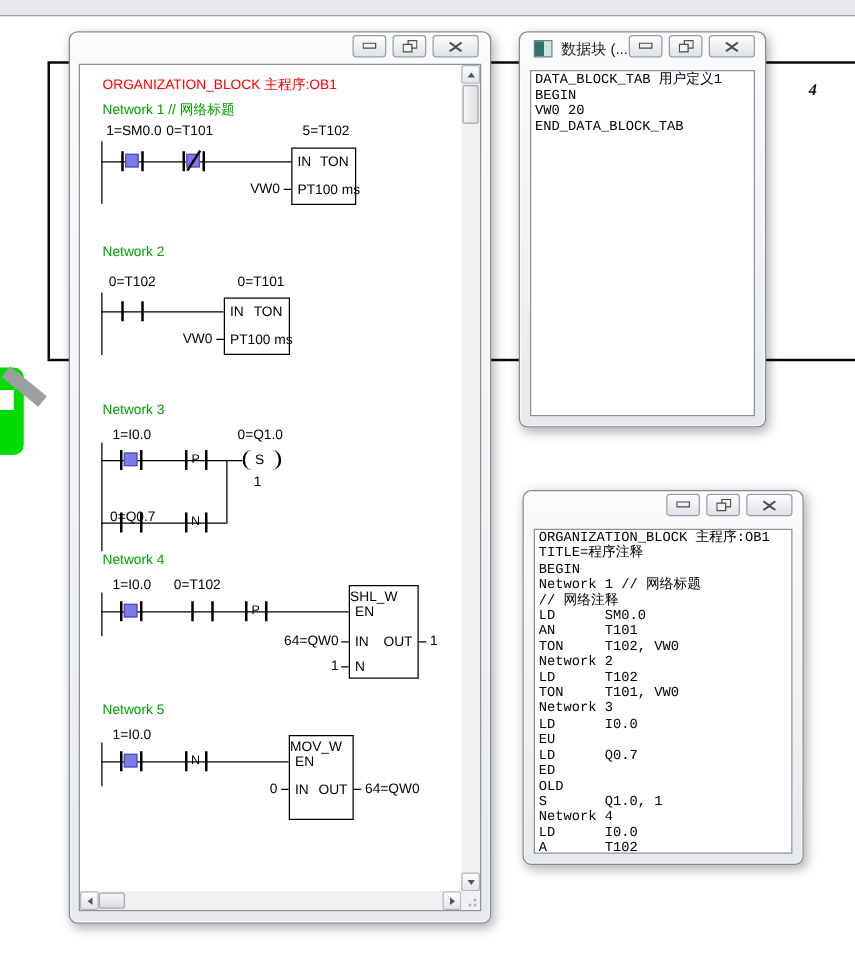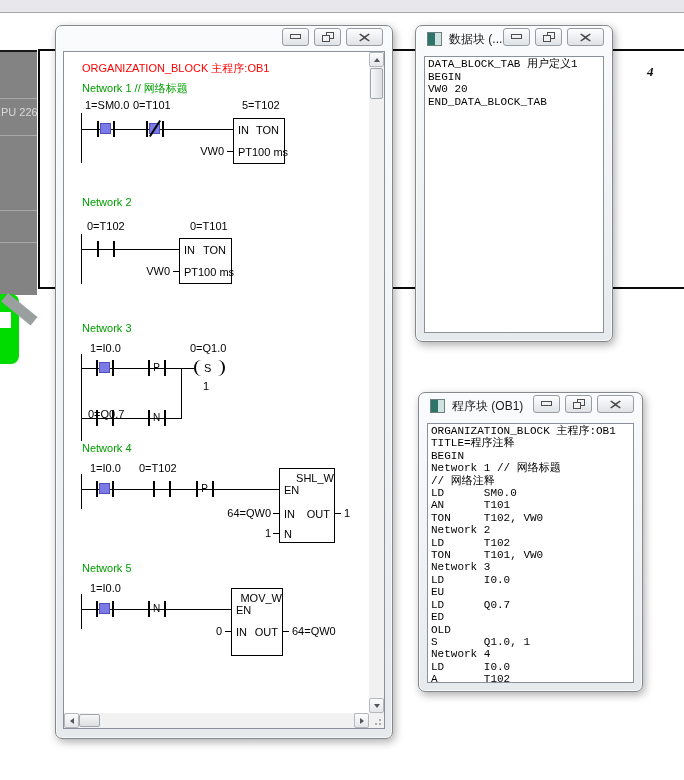--- a/index.html
+++ b/index.html
@@ -29,21 +29,21 @@
   .lbl{position:absolute;white-space:nowrap;line-height:12px}
   .rt{text-align:right}
   .red{color:#ff0000}
   .grn{color:#00a000}
   .w{position:absolute;height:1px;background:#000}
   .v{position:absolute;width:1px;background:#000}
   .bar{position:absolute;width:2px;height:16px;background:#000}
   .sq{position:absolute;width:9px;height:9px;background:#7b7be6;border:1px solid #4d4dc0}
   .slash{position:absolute;width:2px;height:19px;background:#000;transform:rotate(33deg)}
   .box{position:absolute;border:1px solid #000;background:#fff;box-sizing:border-box}
-  .boxtitle{position:absolute;left:0;right:0;top:3px;text-align:right}
+  .boxtitle{position:absolute;left:0;right:16px;top:3px;text-align:right}
   .edge{position:absolute;width:17px;text-align:center;font-size:10px;line-height:12px}
   .arcL{position:absolute;width:7px;height:16px;border-left:2px solid #000;border-radius:8px 0 0 8px / 9px 0 0 9px}
   .arcR{position:absolute;width:7px;height:16px;border-right:2px solid #000;border-radius:0 8px 8px 0 / 0 9px 9px 0}
   
   .sbv{position:absolute;top:0;right:0;width:15px;height:661px;background:#f1f1f1}
   .sbh{position:absolute;left:0;bottom:0;right:15px;height:15px;background:#f1f1f1}
   .corner{position:absolute;right:0;bottom:0;width:15px;height:15px;background:#f1f1f1}
   .sbtn{position:absolute;width:15px;height:15px;box-sizing:border-box;background:linear-gradient(#fcfcfc,#e4e6e8);border:1px solid #b4b8bc;border-radius:2px;display:flex;align-items:center;justify-content:center}
   .vthumb{position:absolute;left:1px;width:13px;box-sizing:border-box;background:linear-gradient(90deg,#f7f7f7,#dcdee0);border:1px solid #9fa6ad;border-radius:2px}
   .hthumb{position:absolute;top:1px;height:13px;box-sizing:border-box;background:linear-gradient(#f7f7f7,#dcdee0);border:1px solid #9fa6ad;border-radius:2px}
@@ -54,27 +54,20 @@
   .gd{position:absolute;width:2px;height:2px;background:#a9adb0}
 </style>
 </head>
 <body>
 
 <div class="screen">
 
   <div class="topstrip"></div>
   <div class="bgpanel">
     <div class="pageno" style="left:607px;top:13px">4</div>
-  </div>
-  <div class="cpucol">
-    <div class="cpudiv" style="top:46px"></div>
-    <div class="cpudiv" style="top:83px"></div>
-    <div class="cpudiv" style="top:158px"></div>
-    <div class="cpudiv" style="top:190px"></div>
-    <div class="cpulabel">PU 226</div>
   </div>
   <div class="grncon">
     <div class="grnnotch"></div>
   </div>
   <div class="cable"></div>
 
   <div class="win" style="left:55px;top:25px;width:336px;height:712px">
     <div class="ctrls" style="right:9px">
       <div class="cbtn">
         <svg width="12" height="6">
@@ -262,24 +255,20 @@
     </div>
     <div class="body" style="left:8px;top:30px;right:8px;bottom:8px">
       <pre class="code" style="line-height:12.5px">DATA_BLOCK_TAB 用户定义1
 BEGIN
 VW0 20
 END_DATA_BLOCK_TAB</pre>
     </div>
   </div>
 
   <div class="win" style="left:418px;top:392px;width:223px;height:298px">
-    <div class="tbar">
-      <span class="wicon"></span>
-      <span class="wtitle">程序块 (OB1)</span>
-    </div>
     <div class="ctrls" style="right:8px">
       <div class="cbtn">
         <svg width="12" height="6">
             <rect x="0.5" y="0.5" width="10" height="4" fill="none" stroke="#4d4d4d"></rect>
           </svg>
       </div>
       <div class="cbtn">
         <svg width="12" height="11">
             <rect x="4.5" y="0.5" width="7" height="6" fill="none" stroke="#4d4d4d"></rect>
             <rect x="0.5" y="3.5" width="7" height="6" fill="#f2f2f2" stroke="#4d4d4d"></rect>

